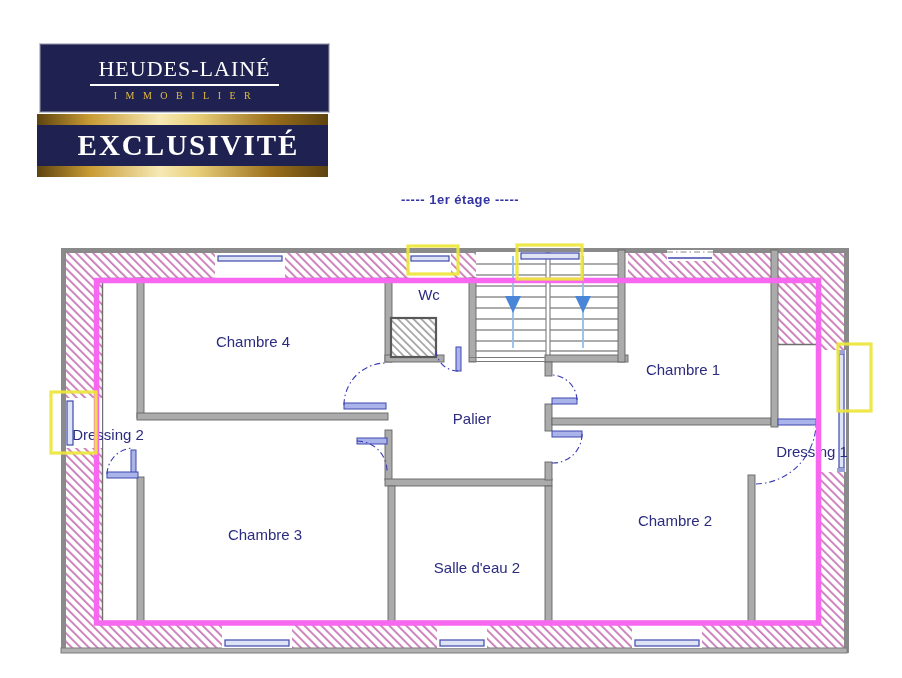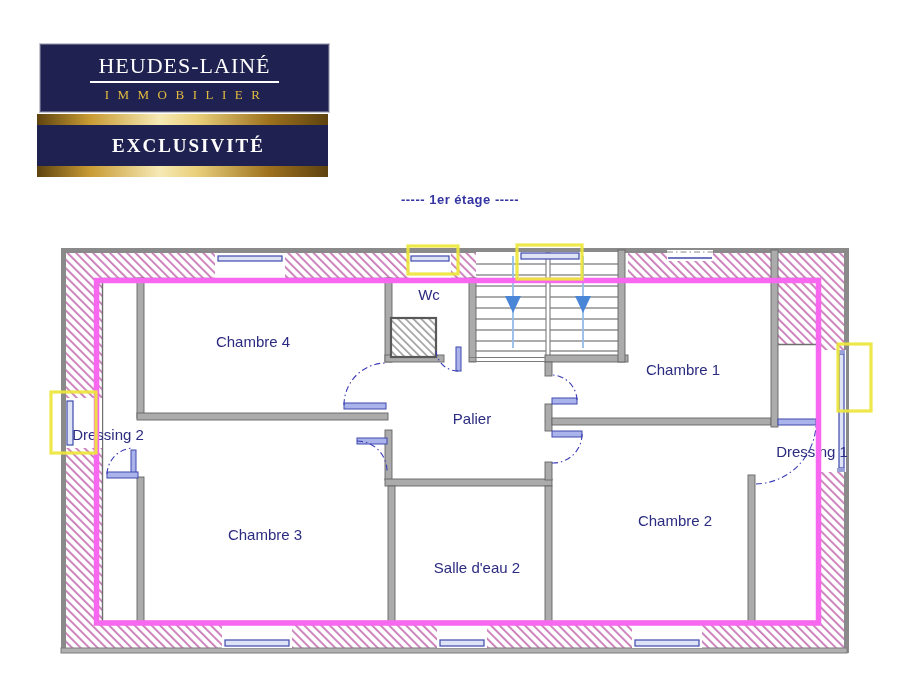--- a/index.html
+++ b/index.html
@@ -6,29 +6,29 @@
   .stage{position:relative;width:902px;height:678px;background:#ffffff;overflow:hidden;
          font-family:"Liberation Sans",sans-serif;}
   
   .logo-box1{position:absolute;left:39px;top:43px;width:289px;height:68px;
              background:#1f2150;border:1px solid #c6c6d2;
              box-shadow:inset 0 0 0 1px rgba(255,255,255,.28);
              display:flex;flex-direction:column;align-items:center;justify-content:center;}
   .logo-name{font-family:"Liberation Serif",serif;color:#ffffff;font-size:22px;
              letter-spacing:1px;line-height:1;padding:2px 8px 4px 8px;
              border-bottom:2px solid #ffffff;white-space:nowrap;}
-  .logo-tag{font-family:"Liberation Serif",serif;color:#e3bc3f;font-size:13px;
+  .logo-tag{font-family:"Liberation Serif",serif;color:#e3bc3f;font-size:10px;
             letter-spacing:8.5px;margin-top:4px;white-space:nowrap;text-indent:4px;}
   .logo-box2{position:absolute;left:37px;top:114px;width:291px;height:63px;
              background:#1f2150;display:flex;flex-direction:column;}
   .gold{height:11px;width:100%;
         background:linear-gradient(90deg,#5e430f 0%,#c79a33 18%,#f6e9b4 42%,#e9cf7a 55%,#9c701d 80%,#5e430f 100%);}
   .logo-banner{flex:1;display:flex;align-items:center;justify-content:center;
                font-family:"Liberation Serif",serif;font-weight:bold;color:#ffffff;
-               font-size:19px;letter-spacing:2px;white-space:nowrap;padding-left:12px;}
+               font-size:29px;letter-spacing:2px;white-space:nowrap;padding-left:12px;}
   
   .plan-title{position:absolute;left:330px;top:192px;width:260px;text-align:center;
               color:#3434a2;font-size:13px;letter-spacing:.5px;font-weight:bold;}
   svg text{font-family:"Liberation Sans",sans-serif;font-size:15px;}
 </style>
 </head>
 <body>
 
 <div class="stage">
 

